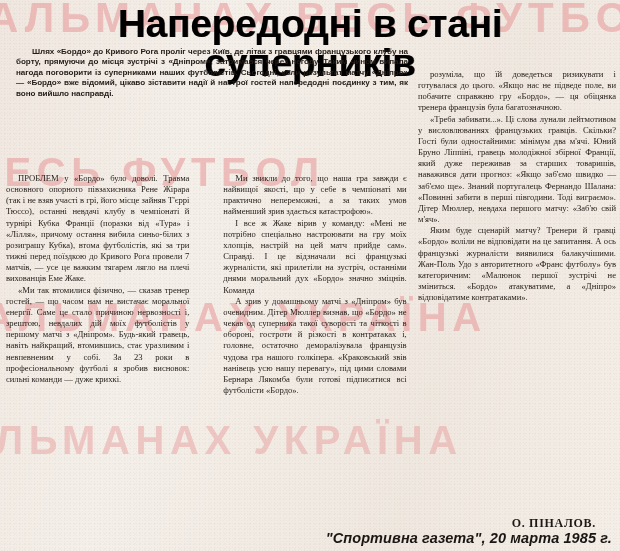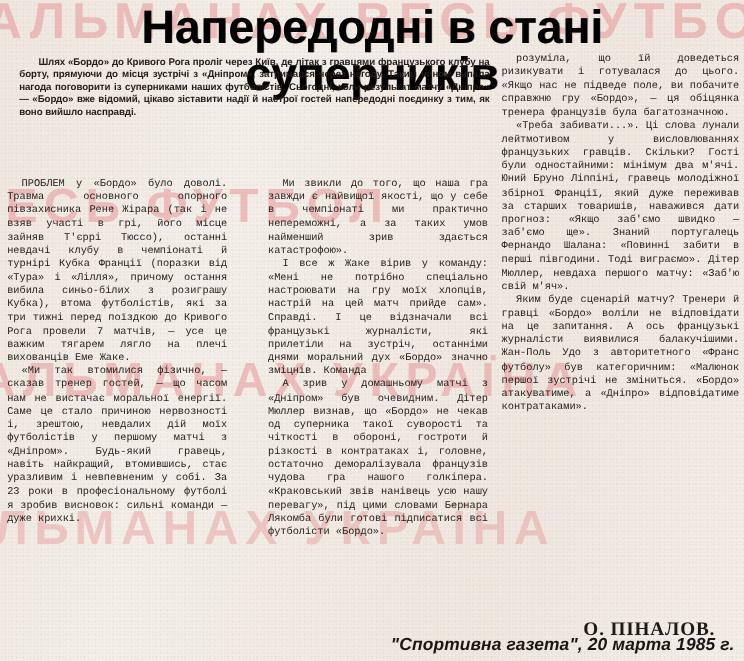--- a/index.html
+++ b/index.html
@@ -85,21 +85,22 @@
     display:flex;
     gap:16px;
     padding:0 6px;
   }
   .col{
     font-size:8.6px;
     line-height:11.15px;
     text-align:justify;
     color:#221b17;
     letter-spacing:-.02px;
-    font-family:Liberation Mono, monospace;
+    font-family:Liberation Serif, serif;
+    margin-top:25px;
   }
   .col p{margin:0 0 0 0;text-indent:12px;}
   .col1{width:196px;padding-right:10px;}
   .col2{width:196px;padding:0 8px;}
   .col3{width:196px;padding-left:10px;}
 
   
   #col3wrap{
     position:absolute;
     left:418px;
@@ -107,21 +108,21 @@
     width:198px;
   }
   #col3wrap .col{width:198px;padding:0;}
 
   #signature{
     position:absolute;
     right:24px;
     top:516px;
     font-family:"Liberation Serif", serif;
     font-weight:bold;
-    font-size:16px;
+    font-size:12px;
     letter-spacing:.7px;
     color:#1f1915;
   }
   #caption{
     position:absolute;
     left:0;right:8px;
     top:530px;
     text-align:right;
     font-family:"Liberation Sans", sans-serif;
     font-style:italic;

